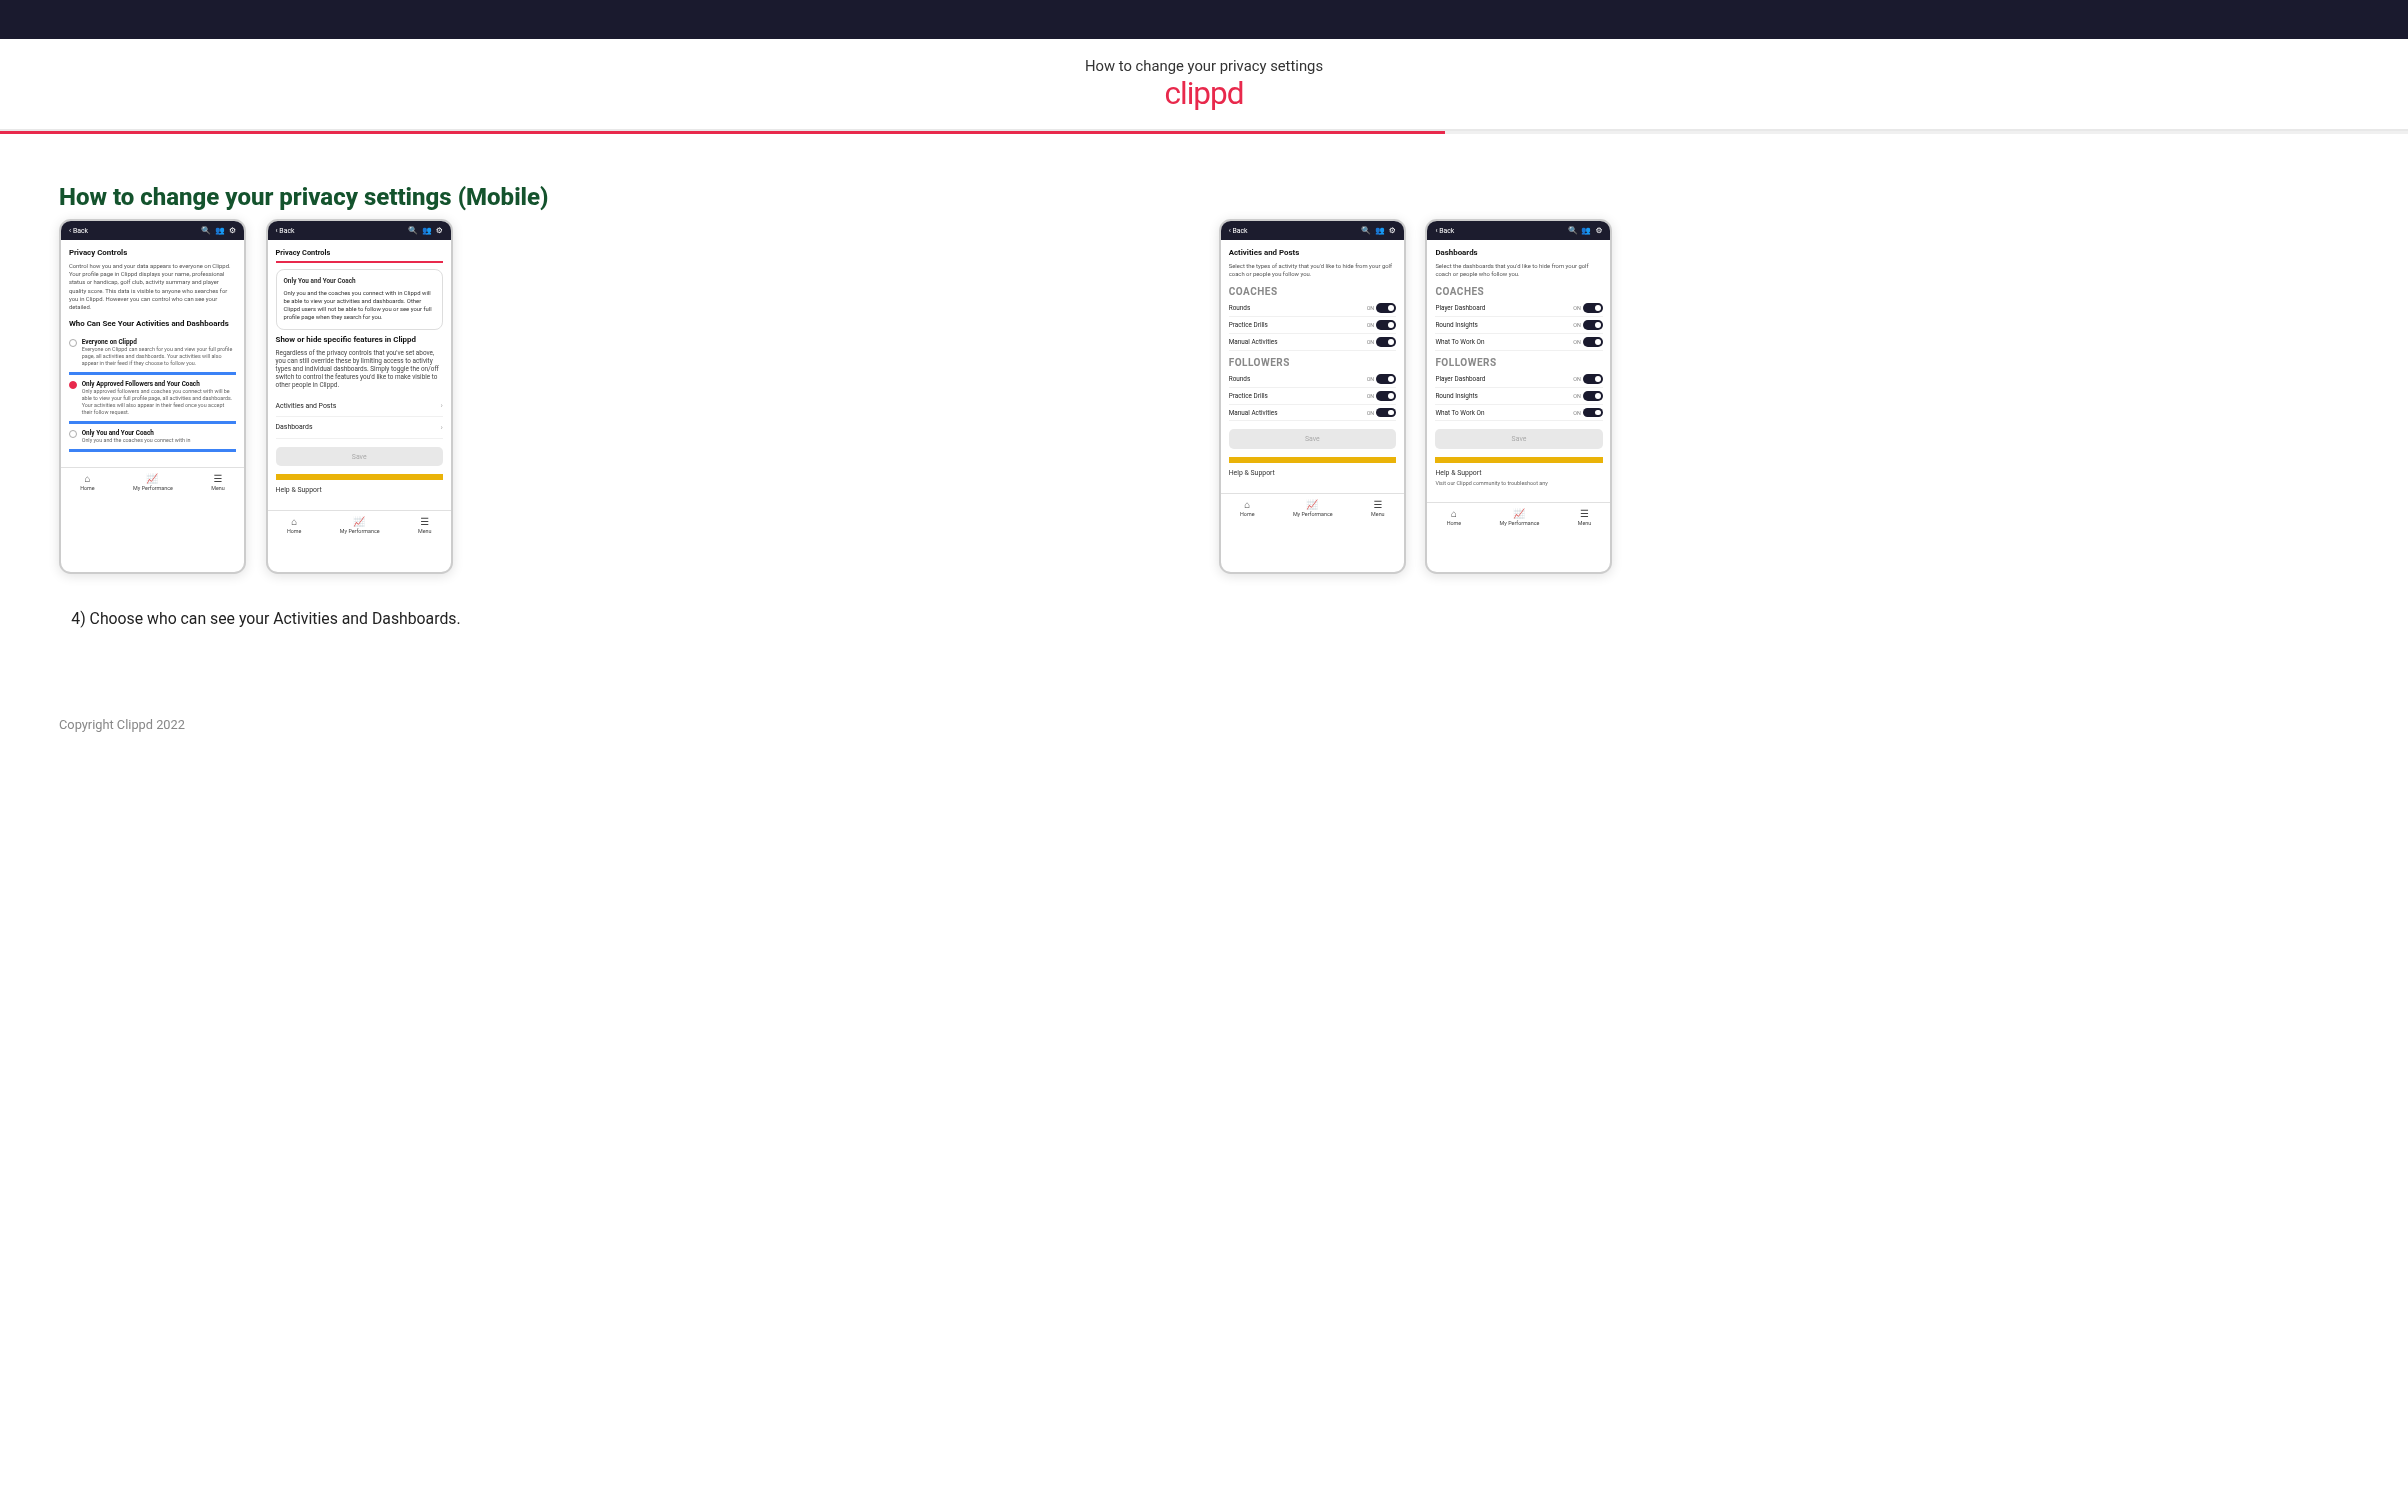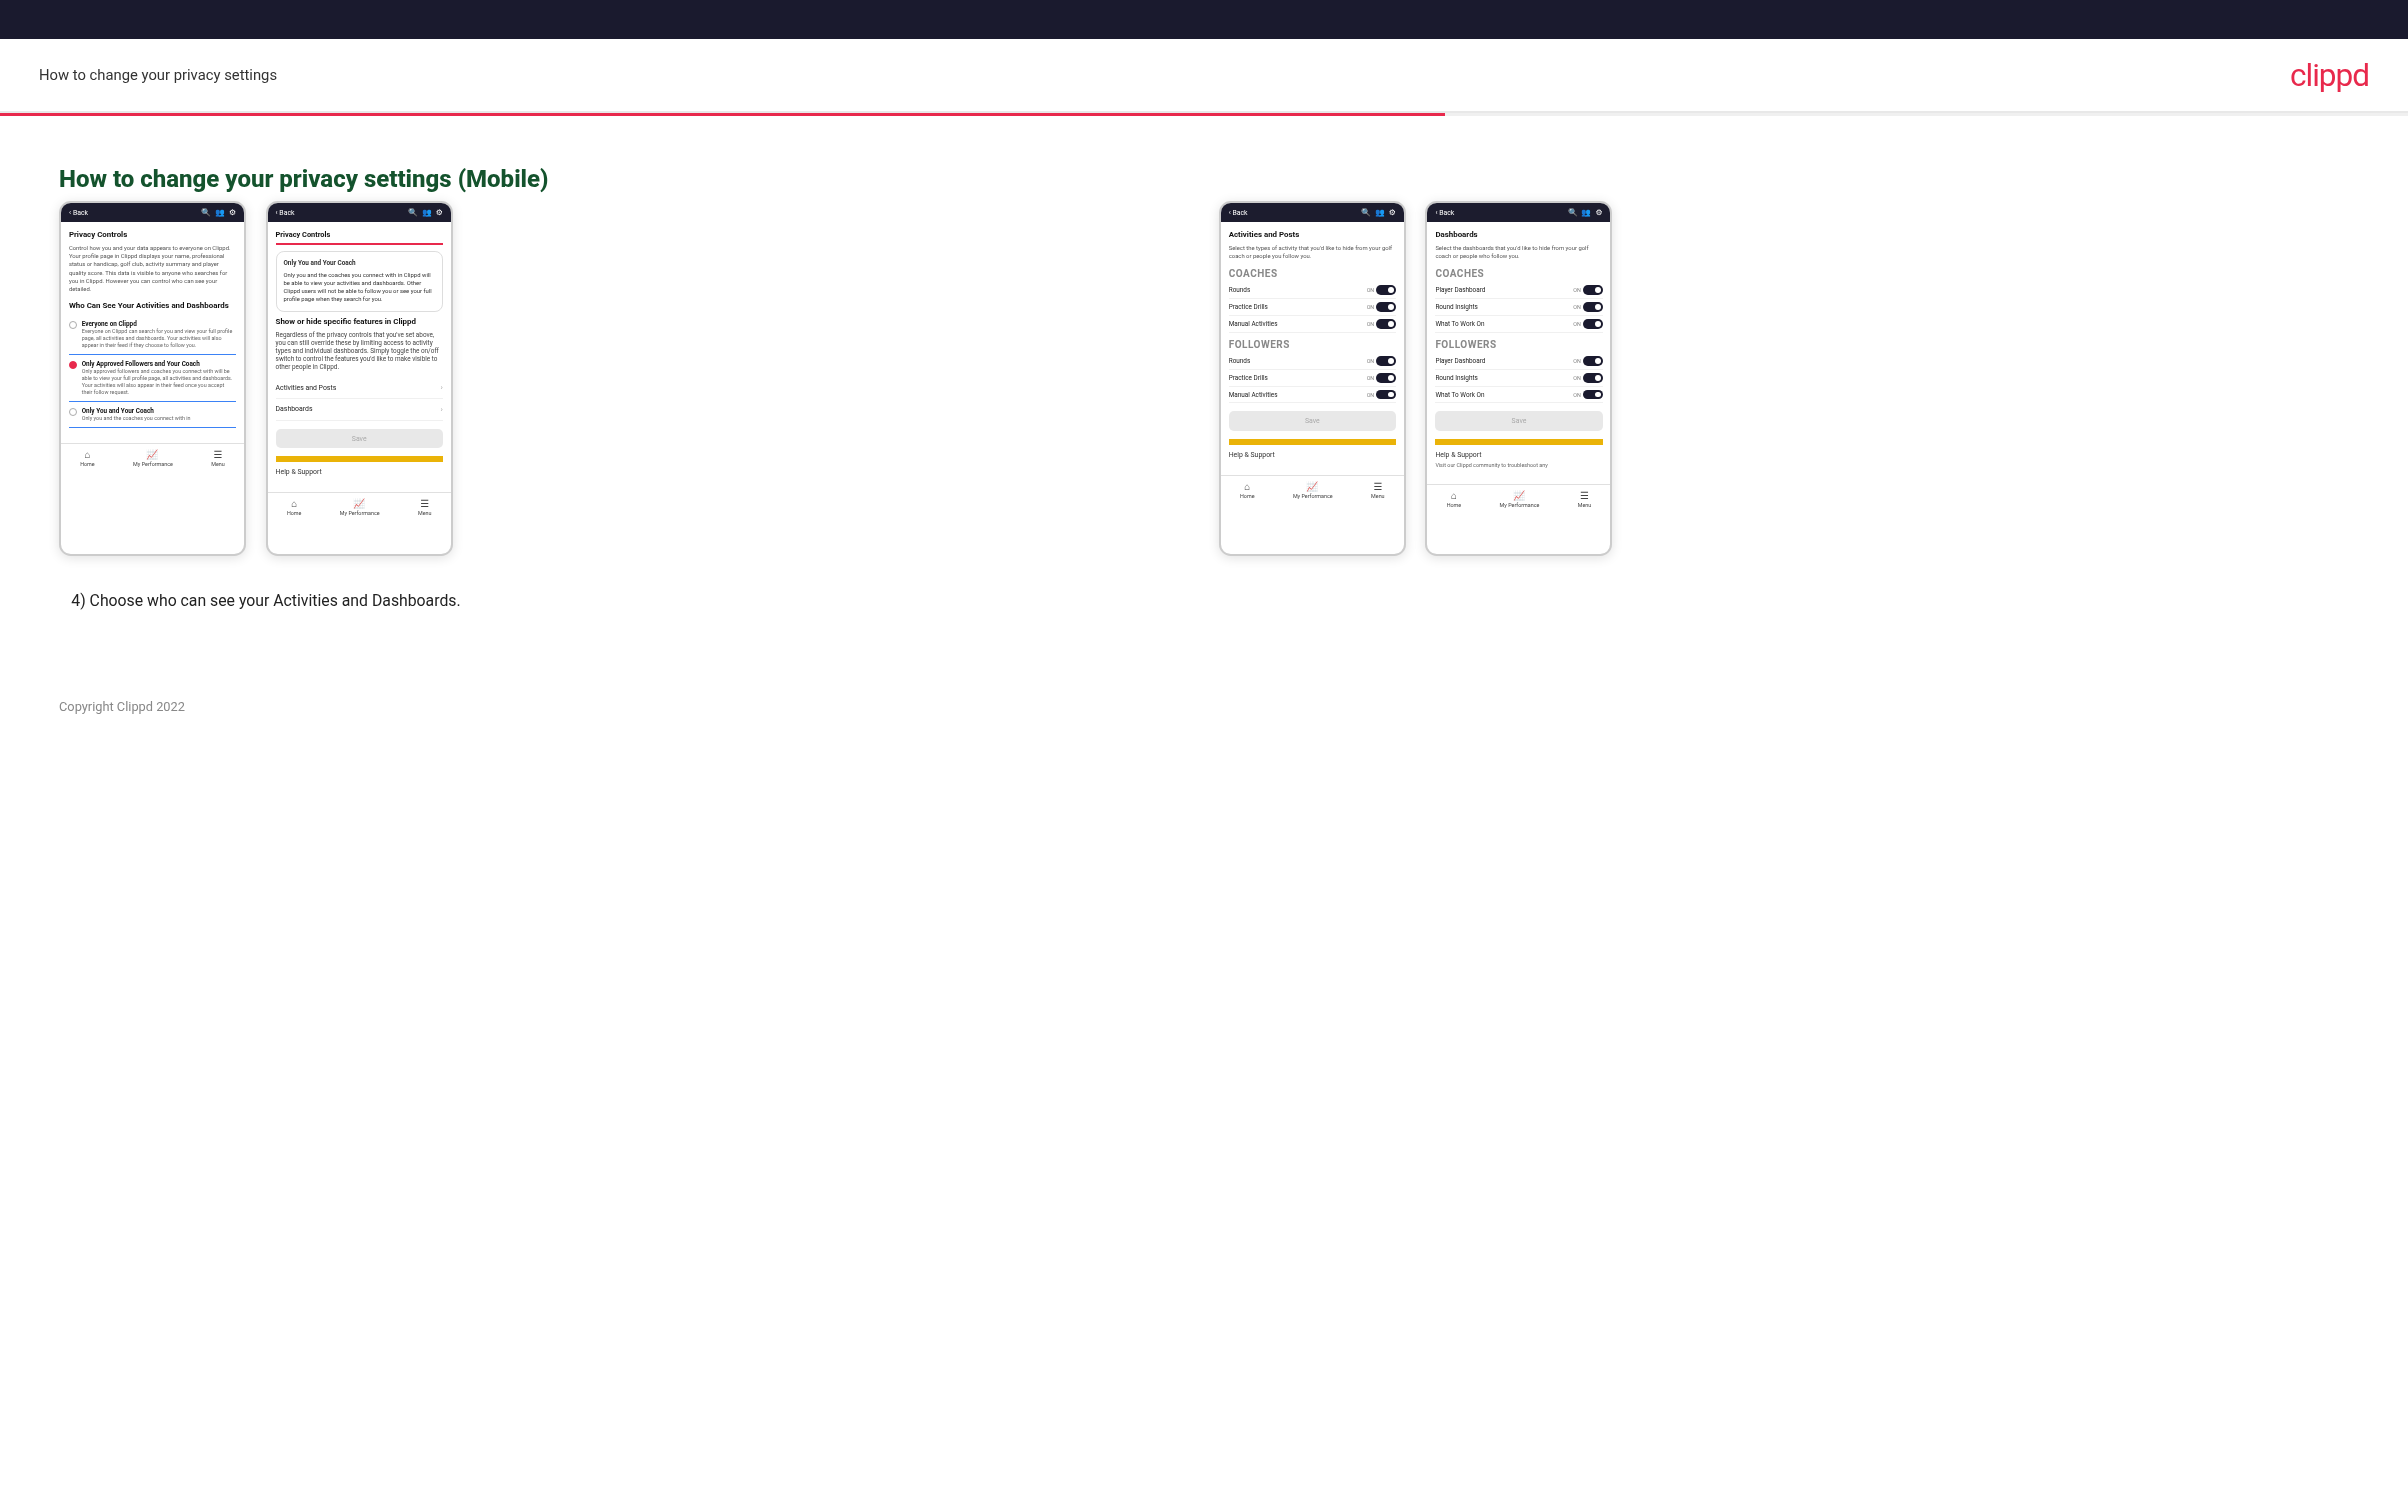--- a/index.html
+++ b/index.html
@@ -15,20 +15,21 @@
       background: #1a1a2e;
       height: 39px;
       width: 100%;
     }
     .header {
       display: flex;
       align-items: center;
       justify-content: space-between;
       padding: 17.7px 39px;
       border-bottom: 2px solid #e8e8e8;
+      flex-direction: column;
     }
     .header-title {
       font-size: 14.8px;
       color: #333;
     }
     .logo {
       font-size: 31.5px;
       font-weight: 400;
       color: #e8294c;
       letter-spacing: -1px;
@@ -163,21 +164,21 @@
     }
 
     
     .radio-option {
       display: flex;
       align-items: flex-start;
       gap: 4.9px;
       padding: 4.9px 0;
       font-size: 5.9px;
       color: #333;
-      border-bottom: 1px solid #3b82f6;
+      border-bottom: 3px solid #3b82f6;
     }
     .radio-circle {
       width: 7.9px;
       height: 7.9px;
       border-radius: 50%;
       border: 1.5px solid #aaa;
       flex-shrink: 0;
       margin-top: 1px;
     }
     .radio-circle.selected {

